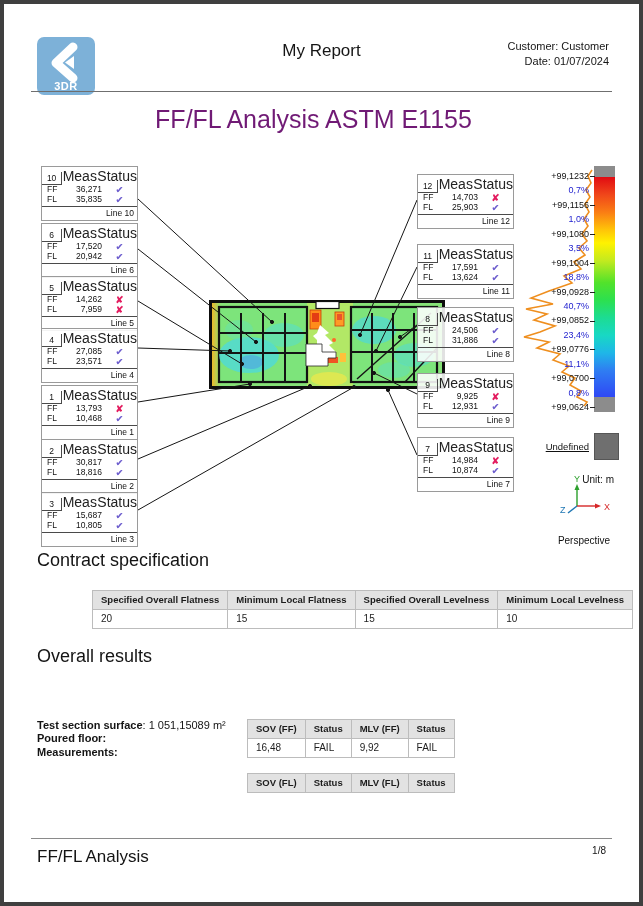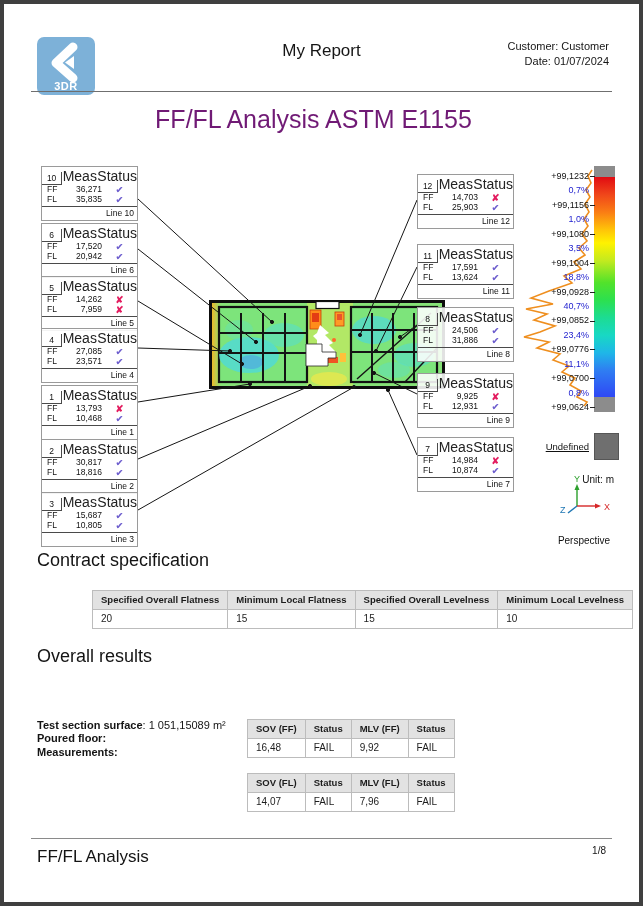--- a/index.html
+++ b/index.html
@@ -251,26 +251,20 @@
     </table>
 
   <table class="abs res-table res2">
     <tbody>
         <tr>
       <th>SOV (FL)</th>
       <th>Status</th>
       <th>MLV (FL)</th>
       <th>Status</th>
     </tr>
-    <tr>
-      <td>14,07</td>
-      <td>FAIL</td>
-      <td>7,96</td>
-      <td>FAIL</td>
-    </tr>
   </tbody>
     </table>
 
   <div class="abs hr footer-hr"></div>
   <div class="abs footer-left">FF/FL Analysis</div>
   <div class="abs footer-right">1/8</div>
 <div class="callout" style="left: 37px; top: 162px;">
     <div class="co-head">
       <span class="co-num">10</span>
       <span class="co-h co-h-meas">Meas</span>

